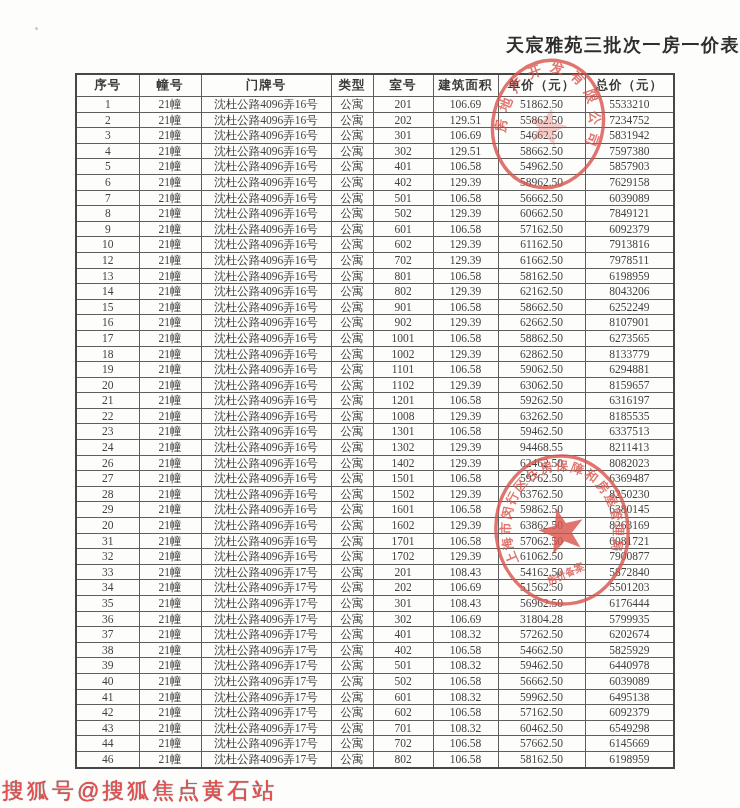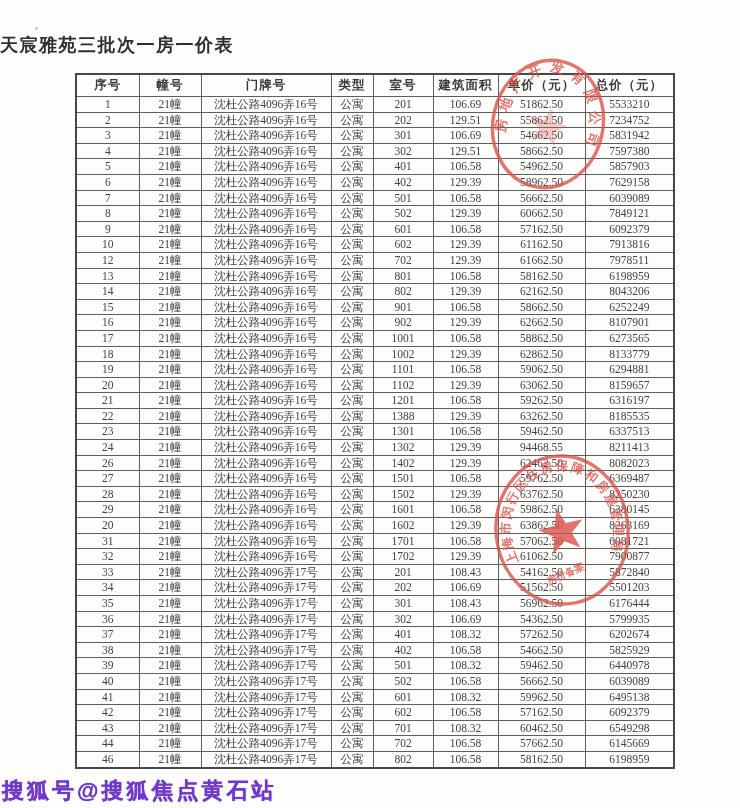--- a/index.html
+++ b/index.html
@@ -4,21 +4,21 @@
 <style>
   html,body{margin:0;padding:0;}
   body{
     width:740px;height:808px;overflow:hidden;position:relative;
     background:#fdfdfc;
     font-family:"Liberation Serif","DejaVu Serif",serif;
   }
   .page{position:absolute;inset:0;}
   .doc-title{
     position:absolute;top:33px;left:0;width:100%;
-    text-align:left;font-size:18px;font-weight:bold;color:#2e2e2e;
+    text-align:right;font-size:18px;font-weight:bold;color:#2e2e2e;
     letter-spacing:1.5px;
   }
   table.price{
     position:absolute;left:75px;top:73px;width:598px;
     border-collapse:collapse;table-layout:fixed;
     color:#424242;
   }
   table.price th,table.price td{
     border:1px solid #5e5e5e;
     text-align:center;vertical-align:middle;
@@ -32,22 +32,22 @@
   table.price tbody td{
     height:14.6px;font-size:11.5px;line-height:14.6px;
   }
   .stamp{position:absolute;pointer-events:none;opacity:.8;}
   .stamp-top{left:488px;top:56px;transform:rotate(13deg);}
   .stamp-mid{left:487px;top:446px;transform:rotate(-6deg);}
   .seal-text{fill:#d9544c;font-weight:bold;font-family:"Liberation Serif","DejaVu Serif",serif;}
   .watermark{
     position:absolute;left:2px;top:776px;
     font-family:"Liberation Sans","DejaVu Sans",sans-serif;
-    font-weight:bold;font-size:22px;letter-spacing:3px;
-    color:#6d28d9;opacity:.95;
+    font-weight:normal;font-size:22px;letter-spacing:3px;
+    color:#ef4444;opacity:.95;
     text-shadow:0 0 1px #3a3a3a;
     text-align:center;
   }
   .speck{position:absolute;background:#c9c9c9;border-radius:50%;}
 </style>
 </head>
 <body>
 
 <div class="page">
 
@@ -275,21 +275,21 @@
           <td>1201</td>
           <td>106.58</td>
           <td>59262.50</td>
           <td>6316197</td>
         </tr>
         <tr>
           <td>22</td>
           <td>21幢</td>
           <td>沈杜公路4096弄16号</td>
           <td>公寓</td>
-          <td>1388</td>
+          <td>1008</td>
           <td>129.39</td>
           <td>63262.50</td>
           <td>8185535</td>
         </tr>
         <tr>
           <td>23</td>
           <td>21幢</td>
           <td>沈杜公路4096弄16号</td>
           <td>公寓</td>
           <td>1301</td>
@@ -407,21 +407,21 @@
           <td>56962.50</td>
           <td>6176444</td>
         </tr>
         <tr>
           <td>36</td>
           <td>21幢</td>
           <td>沈杜公路4096弄17号</td>
           <td>公寓</td>
           <td>302</td>
           <td>106.69</td>
-          <td>54362.50</td>
+          <td>31804.28</td>
           <td>5799935</td>
         </tr>
         <tr>
           <td>37</td>
           <td>21幢</td>
           <td>沈杜公路4096弄17号</td>
           <td>公寓</td>
           <td>401</td>
           <td>108.32</td>
           <td>57262.50</td>

